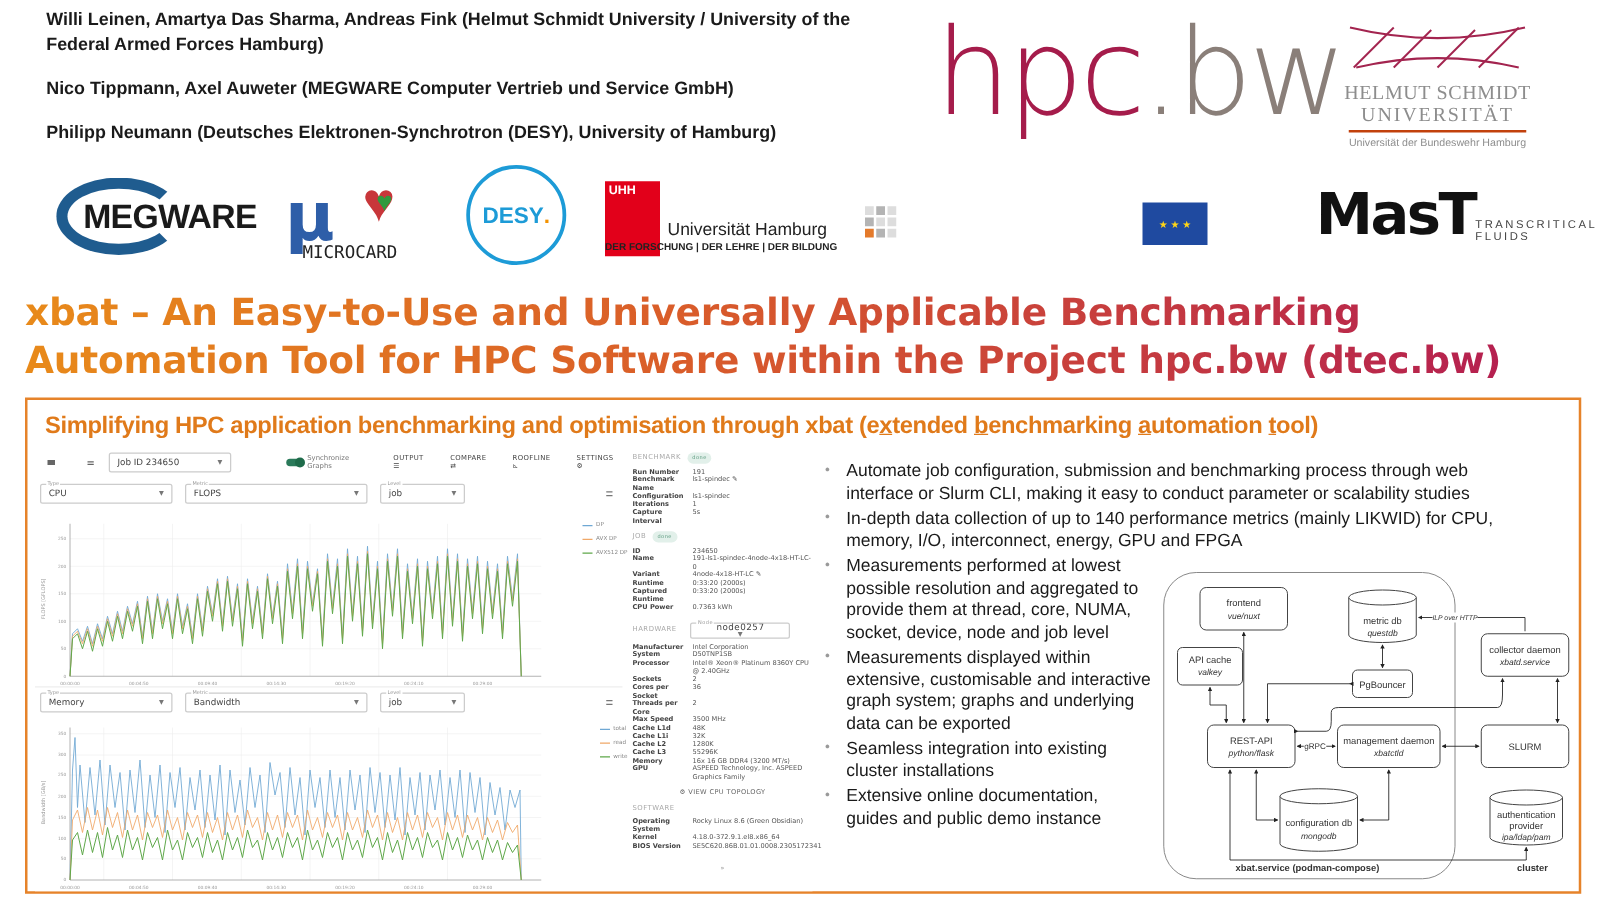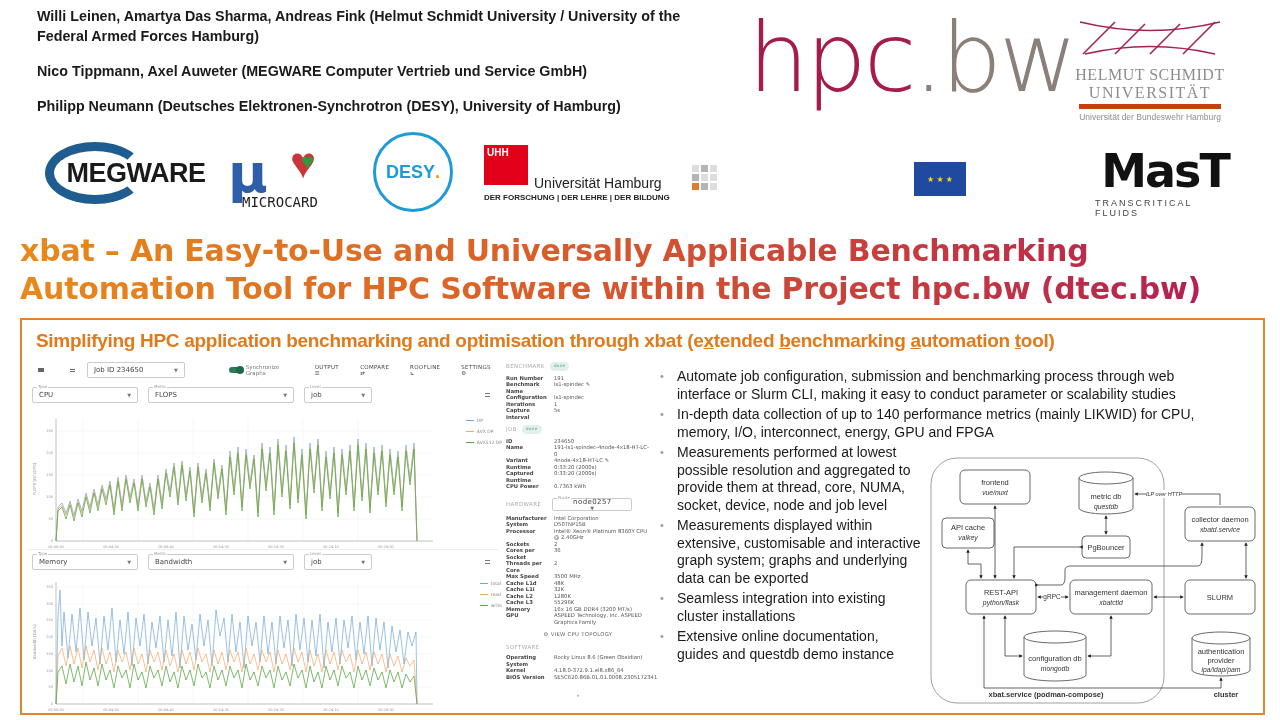--- a/index.html
+++ b/index.html
@@ -12,46 +12,46 @@
 
   
   .logo { position: absolute; display: flex; align-items: center; justify-content: center; }
   .hpcbw { left: 748px; top: 8px; height: 100px; font-size: 96px; font-family: "DejaVu Sans", sans-serif; letter-spacing: -3px; font-weight: 300; }
   .hpcbw .hpc { color: #a51c4b; }
   .hpcbw .bw { color: #8a7f79; }
   .hsu { left: 1070px; top: 14px; width: 160px; flex-direction: column; }
   .hsu .roof { width: 150px; height: 50px; }
   .hsu .l1 { font-family: "Liberation Serif", serif; color: #8d8d8d; font-size: 16px; letter-spacing: 0.5px; margin-top: 2px; }
   .hsu .l2 { font-family: "Liberation Serif", serif; color: #8d8d8d; font-size: 16px; letter-spacing: 1.5px; }
-  .hsu .l3 { font-size: 8.5px; color: #8d8d8d; border-top: 5px solid #c2410c; padding-top: 3px; margin-top: 2px; }
+  .hsu .l3 { font-size: 8.5px; color: #8d8d8d; border-top: 2px solid #c2410c; padding-top: 3px; margin-top: 2px; }
 
   .megware { left: 45px; top: 142px; width: 160px; height: 62px; }
   .megware .ring { position: absolute; left: 0; top: 0; width: 100px; height: 62px; border: 9px solid #1f5c8f; border-radius: 50%; border-right-color: transparent; }
   .megware .txt { position: relative; font-weight: bold; font-size: 27px; color: #1a1a1a; letter-spacing: -0.5px; margin-left: 22px; }
   .microcard { left: 228px; top: 136px; width: 115px; height: 75px; flex-direction: column; align-items: flex-start; }
   .microcard .mu { font-size: 54px; color: #2e5ea8; font-weight: bold; line-height: 54px; font-family: "DejaVu Sans", sans-serif; }
   .microcard .heart { position: absolute; left: 62px; top: 2px; font-size: 44px; color: #c8363a; }
   .microcard .heart2 { position: absolute; left: 73px; top: 13px; font-size: 22px; color: #2f9a3d; }
   .microcard .lbl { position: absolute; left: 14px; top: 58px; font-size: 14px; font-family: "DejaVu Sans Mono", monospace; color: #222; }
   .desy { left: 373px; top: 132px; width: 80px; height: 80px; border: 3px solid #1d9bd7; border-radius: 50%; color: #1d9bd7; font-weight: bold; font-size: 18px; }
   .desy .dot { color: #f39200; }
   .uhh { left: 484px; top: 145px; width: 180px; height: 60px; }
-  .uhh .red { position: absolute; left: 0; top: 0; width: 44px; height: 40px; background: #e2001a; color: #fff; font-size: 10px; font-weight: bold; padding: 2px 3px; }
+  .uhh .red { position: absolute; left: 0; top: 0; width: 44px; height: 60px; background: #e2001a; color: #fff; font-size: 10px; font-weight: bold; padding: 2px 3px; }
   .uhh .name { position: absolute; left: 50px; top: 30px; font-size: 14px; color: #222; }
   .uhh .sub { position: absolute; left: 0; top: 48px; font-size: 8px; font-weight: bold; color: #222; white-space: nowrap; }
   .dtec { left: 692px; top: 152px; height: 50px; font-size: 44px; font-family: "DejaVu Sans", sans-serif; color: #777; font-weight: 300; letter-spacing: -1px; }
   .dtec .sq { display: inline-grid; grid-template-columns: repeat(3, 7px); gap: 2px; margin-right: 4px; }
   .dtec .sq span { width: 7px; height: 7px; background: #ddd; }
   .dtec .sq span.o { background: #e47a2b; }
   .dtec .sq span.g { background: #b4b4b4; }
   .eu { left: 914px; top: 162px; width: 180px; height: 34px; justify-content: flex-start; }
   .eu .flag { width: 52px; height: 34px; background: #1f4aa0; color: #ffd617; font-size: 8px; display: flex; align-items: center; justify-content: center; }
   .eu .txt { margin-left: 6px; font-size: 11.5px; font-weight: bold; color: #1f4aa0; line-height: 13px; }
   .eu .txt .ng { font-weight: normal; font-size: 9px; color: #222; }
-  .mast { left: 1095px; top: 148px; width: 140px; flex-direction: column; }
+  .mast { left: 1095px; top: 148px; width: 140px; flex-direction: row; align-items: flex-end; }
   .mast .big { font-size: 46px; font-weight: 900; color: #111; letter-spacing: -2px; line-height: 46px; font-family: "DejaVu Sans", sans-serif; }
   .mast .small { font-size: 9px; letter-spacing: 2px; color: #444; margin-top: 4px; }
 
   
   .main-title { position: absolute; left: 20px; top: 232px; font-size: 30px; font-weight: bold; line-height: 38px; font-family: "DejaVu Sans", sans-serif; letter-spacing: -0.2px;
     background: linear-gradient(90deg, #e88a1a 0%, #d95c2a 45%, #b52050 100%); -webkit-background-clip: text; background-clip: text; color: transparent; }
 
   
   .frame { position: absolute; left: 20px; top: 318px; width: 1245px; height: 397px; border: 2.5px solid #e6832a; }
   .subtitle { position: absolute; left: 36px; top: 330px; font-size: 19px; font-weight: bold; color: #e07a1a; font-family: "Liberation Sans", sans-serif; letter-spacing: -0.3px; }
@@ -488,21 +488,21 @@
     <div class="more">»</div>
   </div>
 </div>
 
 <ul class="bullets">
   <li class="b-wide">Automate job configuration, submission and benchmarking process through web interface or Slurm CLI, making it easy to conduct parameter or scalability studies</li>
   <li class="b-wide">In-depth data collection of up to 140 performance metrics (mainly LIKWID) for CPU, memory, I/O, interconnect, energy, GPU and FPGA</li>
   <li class="b-narrow">Measurements performed at lowest possible resolution and aggregated to provide them at thread, core, NUMA, socket, device, node and job level</li>
   <li class="b-narrow">Measurements displayed within extensive, customisable and interactive graph system; graphs and underlying data can be exported</li>
   <li class="b-narrow">Seamless integration into existing cluster installations</li>
-  <li class="b-narrow">Extensive online documentation, guides and questdb demo instance</li>
+  <li class="b-narrow">Extensive online documentation, guides and public demo instance</li>
 </ul>
 
 <div class="arch">
   <svg viewBox="0 0 335 255">
     <defs>
       <marker id="ar" markerWidth="5" markerHeight="5" refX="4" refY="2.5" orient="auto">
           <path d="M0,0 L5,2.5 L0,5 z" fill="#222"></path>
         </marker>
       <marker id="al" markerWidth="5" markerHeight="5" refX="1" refY="2.5" orient="auto">
           <path d="M5,0 L0,2.5 L5,5 z" fill="#222"></path>

